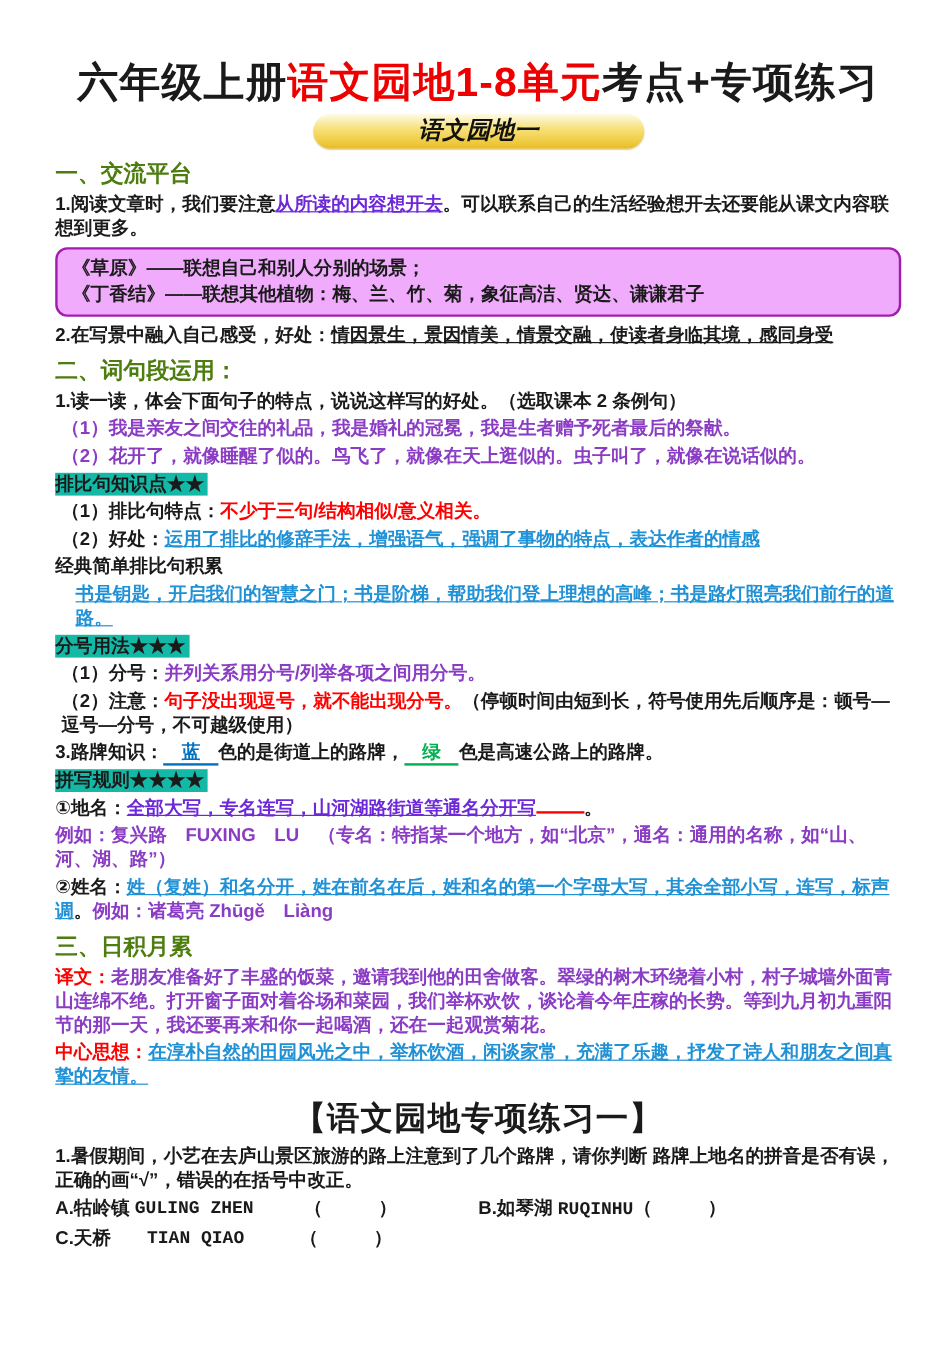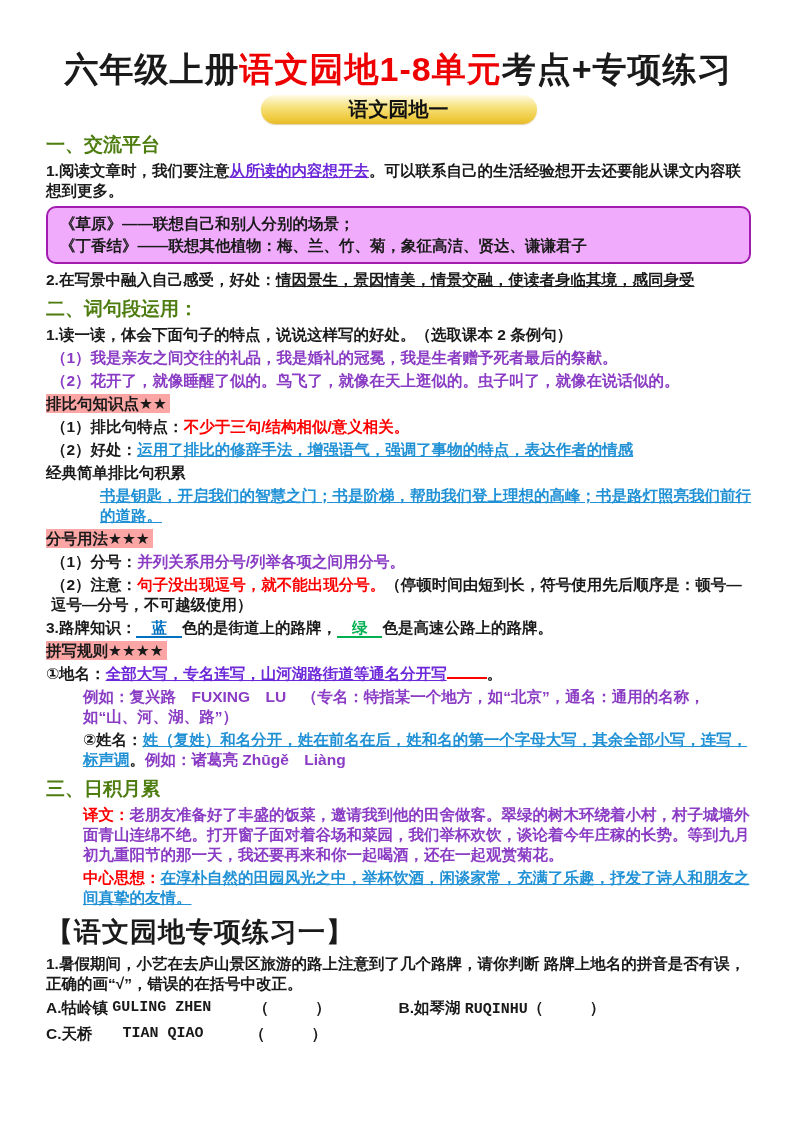--- a/index.html
+++ b/index.html
@@ -13,50 +13,51 @@
 
   .title { text-align:center; font-size:34px; font-weight:900; letter-spacing:1px; line-height:1.15; white-space:nowrap; }
   .t-red { color:#ee0000;margin-top:36px; }
 
   .badge {
     width:276px; margin:6px auto 8px auto; text-align:center;
     font-size:20px; font-weight:800; color:#111; line-height:29px;
     border-radius:16px;
     background:linear-gradient(180deg,#fefbe8 0%,#f7e27e 40%,#eec83a 85%,#e6b92c 100%);
     box-shadow:0 1px 1px rgba(160,120,0,.35);
+    font-style:italic;
   }
 
   .h2 { color:#4d7c0f; font-size:19px; font-weight:800; margin:6px 0 3px 0; }
 
   p.line { font-size:15.5px; font-weight:700; line-height:20px; margin-bottom:3px; }
-  .tight { line-height:19px;margin-left:37px; }
+  .tight { line-height:19px; }
 
   .red { color:#fe0000; }
   .red-u { color:#6d28d9; text-decoration:underline;text-align:right; }
   .purple { color:#8a3cc4; }
   .blue-u { color:#2191d6; text-decoration:underline; }
   .black-u { text-decoration:underline; }
-  .hl { background:#fca5a5; padding:1px 3px 1px 0; }
+  .hl { background:#14b8a6; padding:1px 3px 1px 0;font-family:Liberation Serif, serif; }
 
   .gbox {
     background:#f0abfc; border:2px solid #a21caf; border-radius:10px;
     padding:5px 12px; margin:5px 0 6px 0;
   }
   .gbox p { font-size:15.5px; font-weight:700; line-height:22px; }
   .poem { text-align:center; }
   .poem p { font-size:16px; line-height:23px; }
 
   .blank-blue { color:#0070c0; border-bottom:2px solid #0070c0; padding:0 15px; }
   .blank-green { color:#00b050; border-bottom:2px solid #00b050; padding:0 15px; }
   .blank-ext { display:inline-block; width:40px; border-bottom:2px solid #fe0000; height:14px; }
 
   .indent { padding-left:5px; }
   .quote-ind { display:block; padding-left:17px; }
 
-  .ptitle { text-align:left; font-size:27px; font-weight:900; margin:6px 0 4px 0; letter-spacing:1px; }
+  .ptitle { text-align:center; font-size:27px; font-weight:900; margin:6px 0 4px 0; letter-spacing:1px; }
 
   .mono { font-family:"Liberation Mono","DejaVu Sans Mono",monospace; font-weight:700; font-size:15px; }
   .ex-row { display:flex; font-size:15.5px; font-weight:700; line-height:22px; margin-bottom:2px; }
   .col-a { width:50%; display:flex; }
   .col-b { width:50%; display:flex; justify-content:flex-start; padding-right:8px; }
   .paren-a { margin-left:42px; }
   .pin-c { margin-left:30px; }
   .paren-c { margin-left:46px; }
 </style>
 </head>

